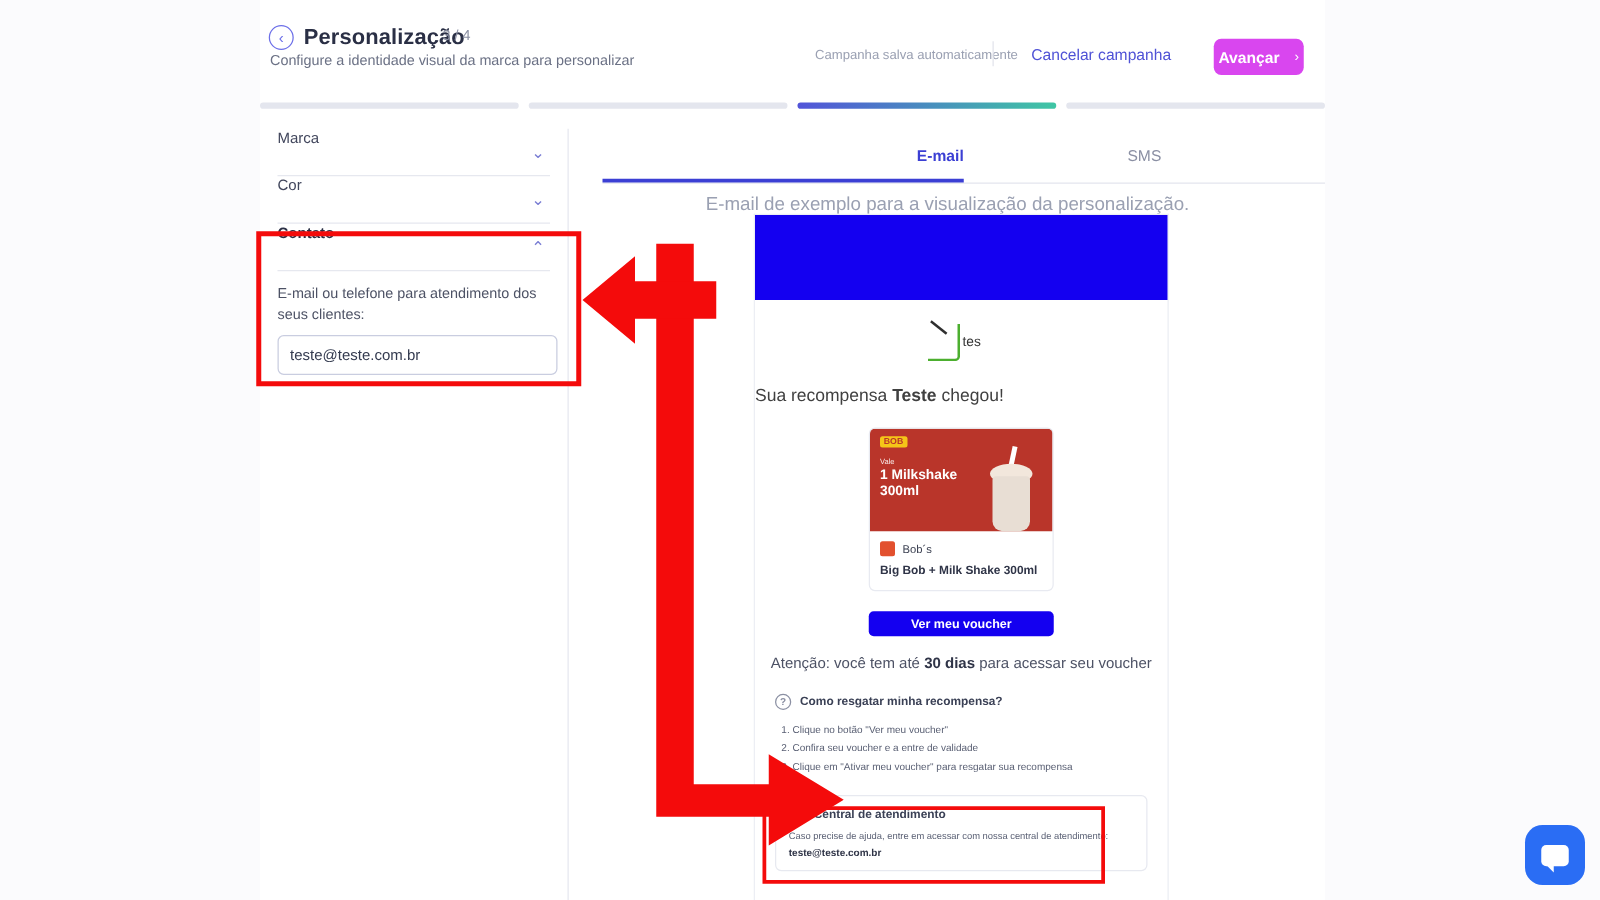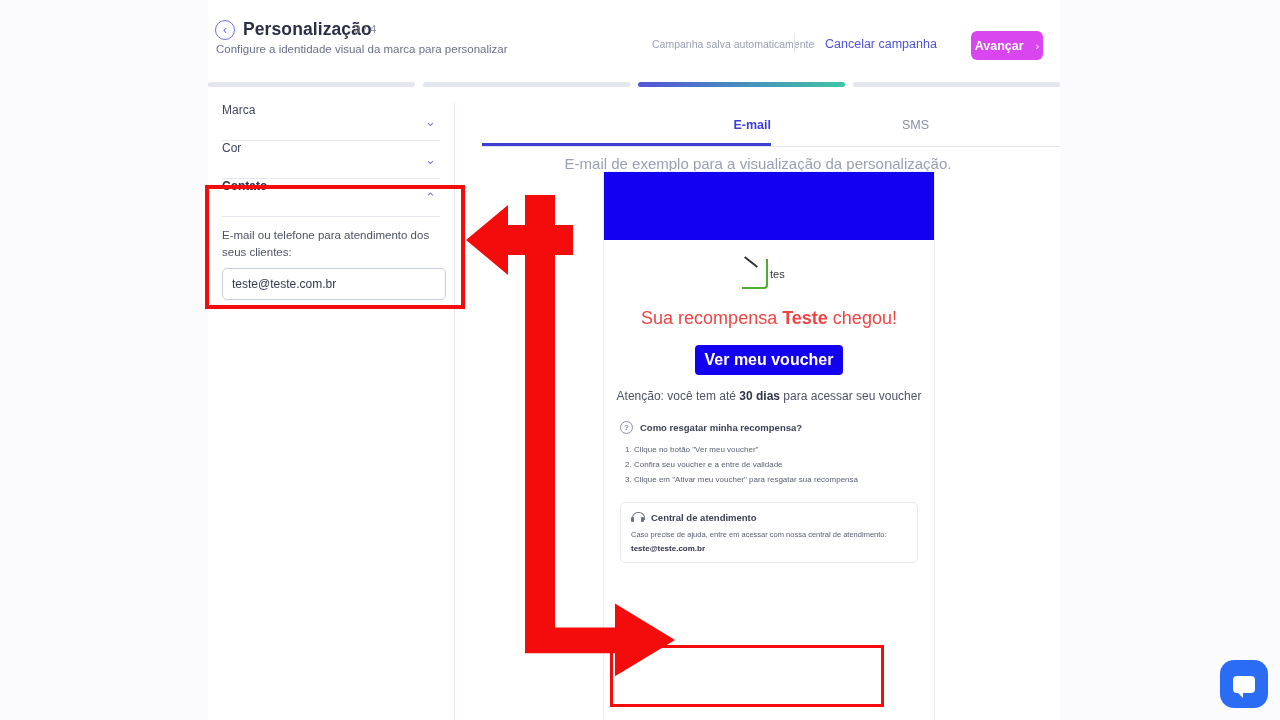--- a/index.html
+++ b/index.html
@@ -182,22 +182,22 @@
     border: 2px solid #4caf2f; border-left: none; border-top: none;
     border-radius: 0 0 4px 0;
     position: relative;
   }
   .logo-mark:after {
     content: ""; position: absolute; left: 1px; top: 2px;
     width: 16px; height: 2px; background: #2f2f2f;
     transform: rotate(38deg);
   }
   .reward-title {
-    margin-top: 12px; text-align: center;
-    font-size: 18px; color: #ef4444; font-weight: normal;
+    margin-top: 12px; text-align: left;
+    font-size: 14px; color: #404040; font-weight: normal;
   }
   .reward-title b { font-weight: bold; }
 
   .voucher-card {
     margin: 18px auto 0 auto; width: 148px;
     border: 1px solid #e8eaf1; border-radius: 5px;
     overflow: hidden; background: #fff;
   }
   .voucher-img {
     height: 82px; background: #b9352a; position: relative;
@@ -240,23 +240,23 @@
   }
   .brand-sq { width: 12px; height: 12px; background: #e2502e; border-radius: 2px; }
   .brand-name { font-size: 9px; color: #3c4152; }
   .voucher-name {
     padding: 6px 8px 10px 8px; font-size: 9.5px;
     font-weight: bold; color: #2f3447;
   }
 
   .voucher-btn {
     display: block; margin: 16px auto 0 auto;
-    width: 148px; height: 30px; border-radius: 4px;
+    width: 148px; height: 20px; border-radius: 4px;
     background: #1400f0; color: #fff; border: none;
-    font-size: 16px; font-weight: bold; cursor: pointer;
+    font-size: 10px; font-weight: bold; cursor: pointer;
     font-family: "Liberation Sans", sans-serif;
   }
   .validity {
     margin-top: 14px; text-align: center;
     font-size: 12px; color: #4d5265;
   }
   .validity b { color: #2f3447; }
 
   .howto {
     margin: 18px 16px 0 16px;
@@ -400,20 +400,37 @@
         <div class="logo-box">
           <span class="logo-mark"></span>
           <span>tes</span>
         </div>
       </div>
 
       <div class="reward-title">
         <span>Sua recompensa </span><b>Teste</b><span> chegou!</span>
       </div>
 
+      <div class="voucher-card">
+        <div class="voucher-img">
+          <div class="bbtag">BOB</div>
+          <div class="vtxt-small">Vale</div>
+          <div class="vtxt">1 Milkshake 300ml</div>
+          <div class="shake">
+            <div class="straw"></div>
+            <div class="cream"></div>
+            <div class="cup"></div>
+          </div>
+        </div>
+        <div class="voucher-brand">
+          <span class="brand-sq"></span>
+          <span class="brand-name">Bob´s</span>
+        </div>
+        <div class="voucher-name">Big Bob + Milk Shake 300ml</div>
+      </div>
 
       <button class="voucher-btn">Ver meu voucher</button>
 
       <div class="validity">
         <span>Atenção: você tem até </span><b>30 dias</b><span> para acessar seu voucher</span>
       </div>
 
       <div class="howto">
         <div class="howto-title">
           <span class="q-icon">?</span>

